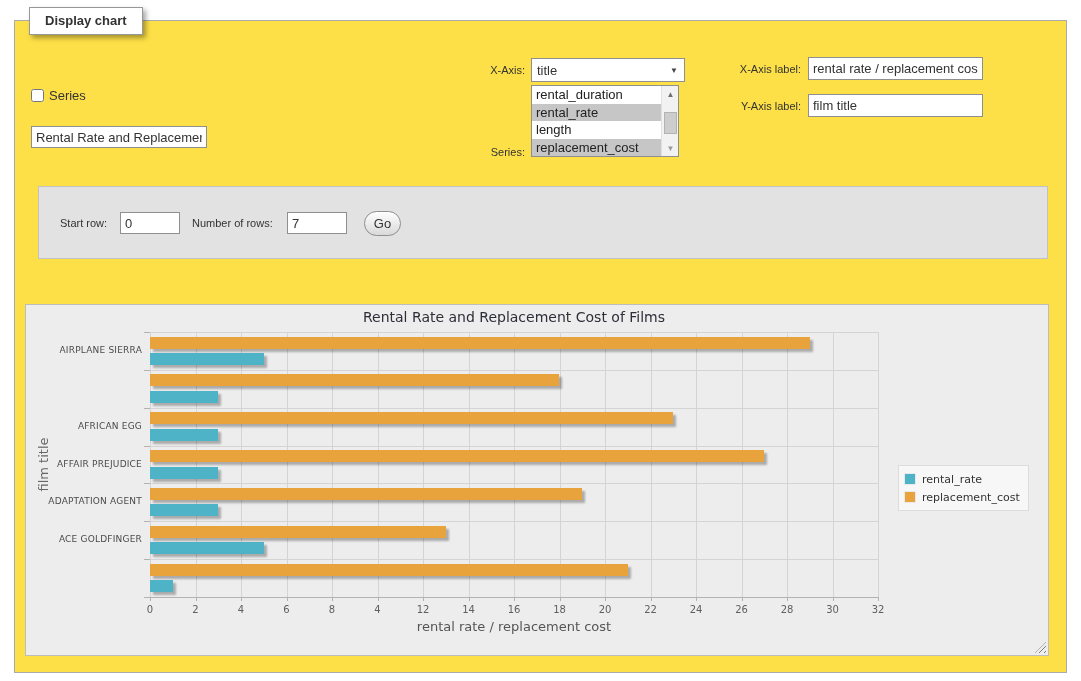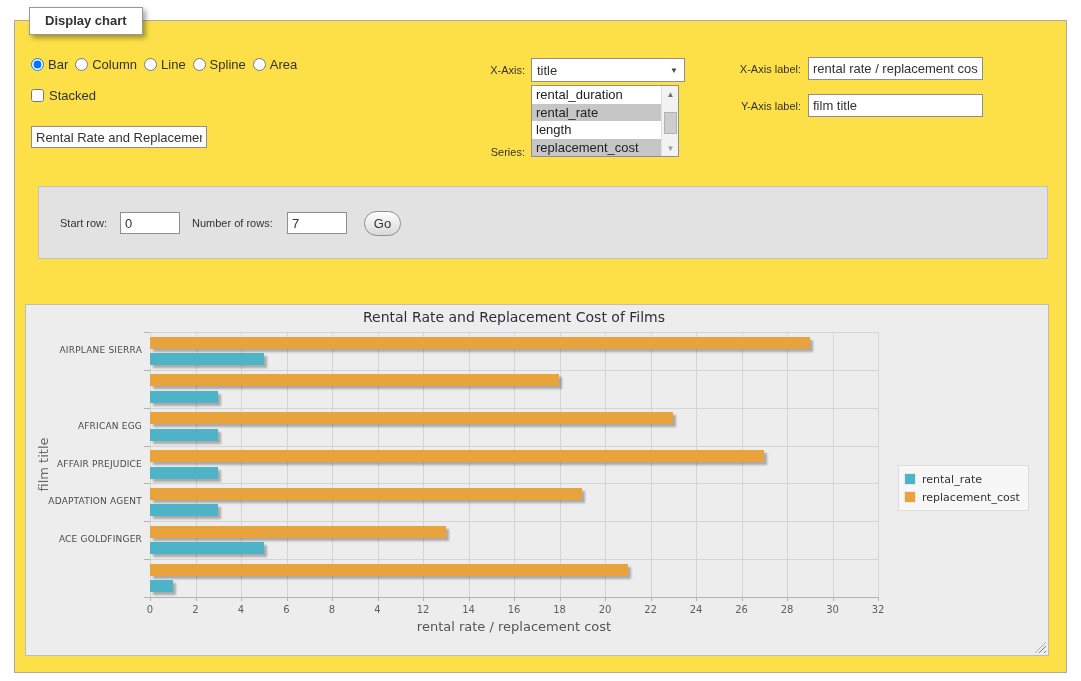--- a/index.html
+++ b/index.html
@@ -81,40 +81,24 @@
   .resize-handle { position: absolute; right: 2px; bottom: 2px; width: 11px; height: 11px;
     background: repeating-linear-gradient(135deg, #7d7d7d 0 1px, transparent 1px 3.4px);
     clip-path: polygon(100% 0, 100% 100%, 0 100%); cursor: nwse-resize; }
 </style>
 </head>
 <body>
 
 <div class="fieldset">
   <div class="legend-box">Display chart</div>
 
-  <div class="type-row" id="chart-type-row"><label class="radio-opt">
-        <input type="radio" name="ctype" checked="" style="">
-        <span>Bar</span>
-      </label><label class="radio-opt">
-        <input type="radio" name="ctype" style="">
-        <span>Column</span>
-      </label><label class="radio-opt">
-        <input type="radio" name="ctype" style="">
-        <span>Line</span>
-      </label><label class="radio-opt">
-        <input type="radio" name="ctype" style="">
-        <span>Spline</span>
-      </label><label class="radio-opt">
-        <input type="radio" name="ctype" style="">
-        <span>Area</span>
-      </label></div>
 
   <label class="stacked-row">
     <input type="checkbox" style="">
-    <span>Stacked</span>
+    <span>Series</span>
   </label>
 
   <input type="text" class="title-input" value="Rental Rate and Replacement Cost of Films" style="">
 
   <div class="form-label right-align" style="left:414px; top:41px; width:96px;">X-Axis:</div>
   <div class="fake-select">
     <span>title</span>
     <span class="arrow">▼</span>
   </div>
 

